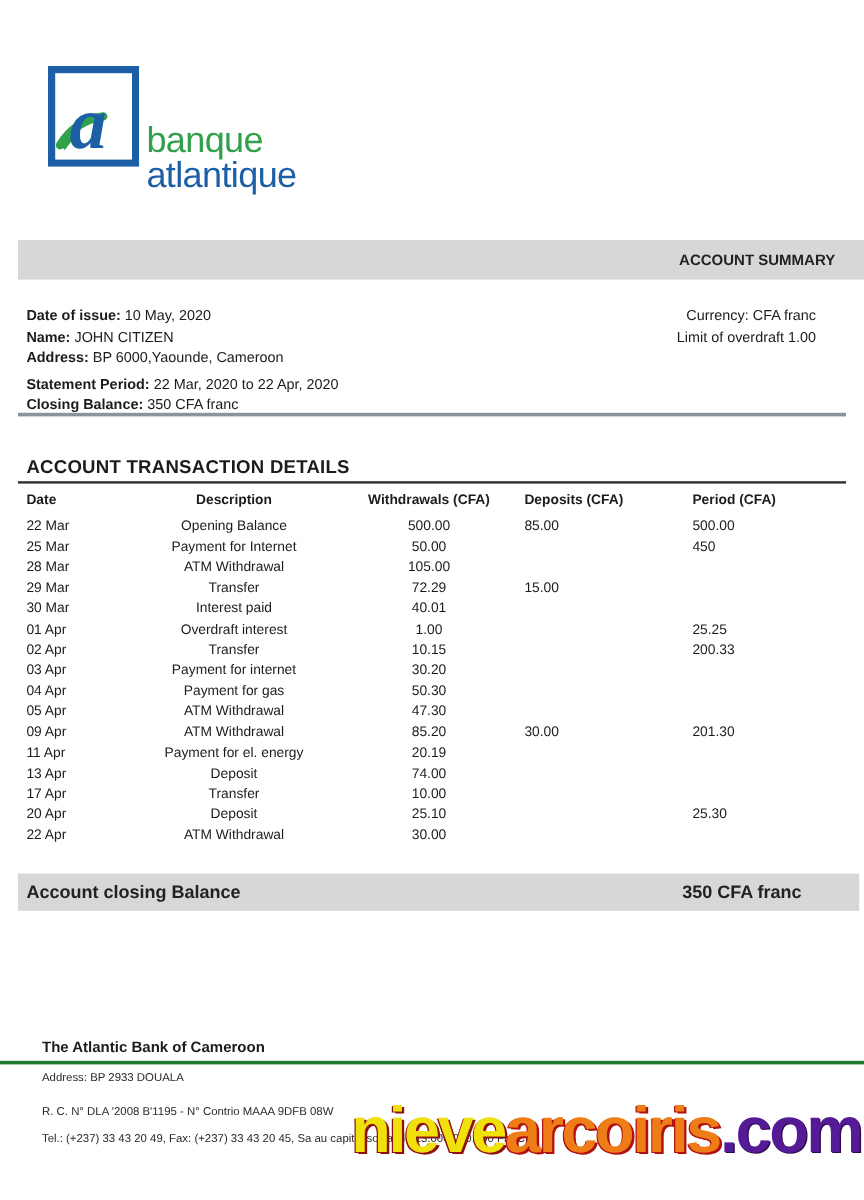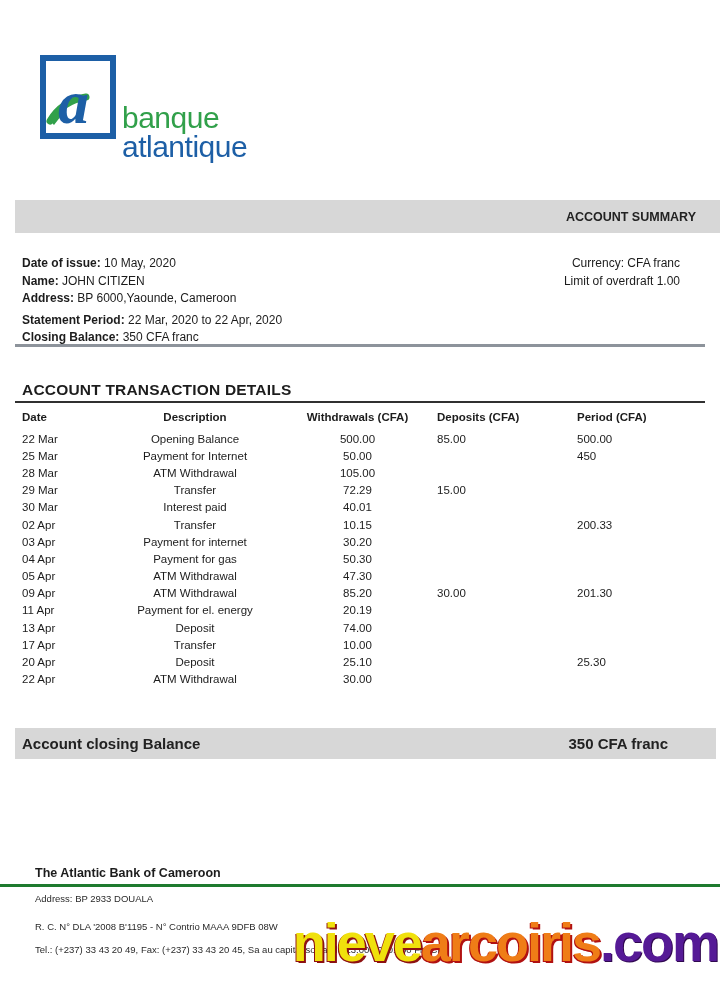--- a/index.html
+++ b/index.html
@@ -181,20 +181,27 @@
           <td class="ap"></td>
         </tr>
         <tr>
           <td class="al">30 Mar</td>
           <td class="ac">Interest paid</td>
           <td class="ac">40.01</td>
           <td class="ap"></td>
           <td class="ap"></td>
         </tr>
         <tr>
+          <td class="al">01 Apr</td>
+          <td class="ac">Overdraft interest</td>
+          <td class="ac">1.00</td>
+          <td class="ap"></td>
+          <td class="ap">25.25</td>
+        </tr>
+        <tr>
           <td class="al">02 Apr</td>
           <td class="ac">Transfer</td>
           <td class="ac">10.15</td>
           <td class="ap"></td>
           <td class="ap">200.33</td>
         </tr>
         <tr>
           <td class="al">03 Apr</td>
           <td class="ac">Payment for internet</td>
           <td class="ac">30.20</td>

